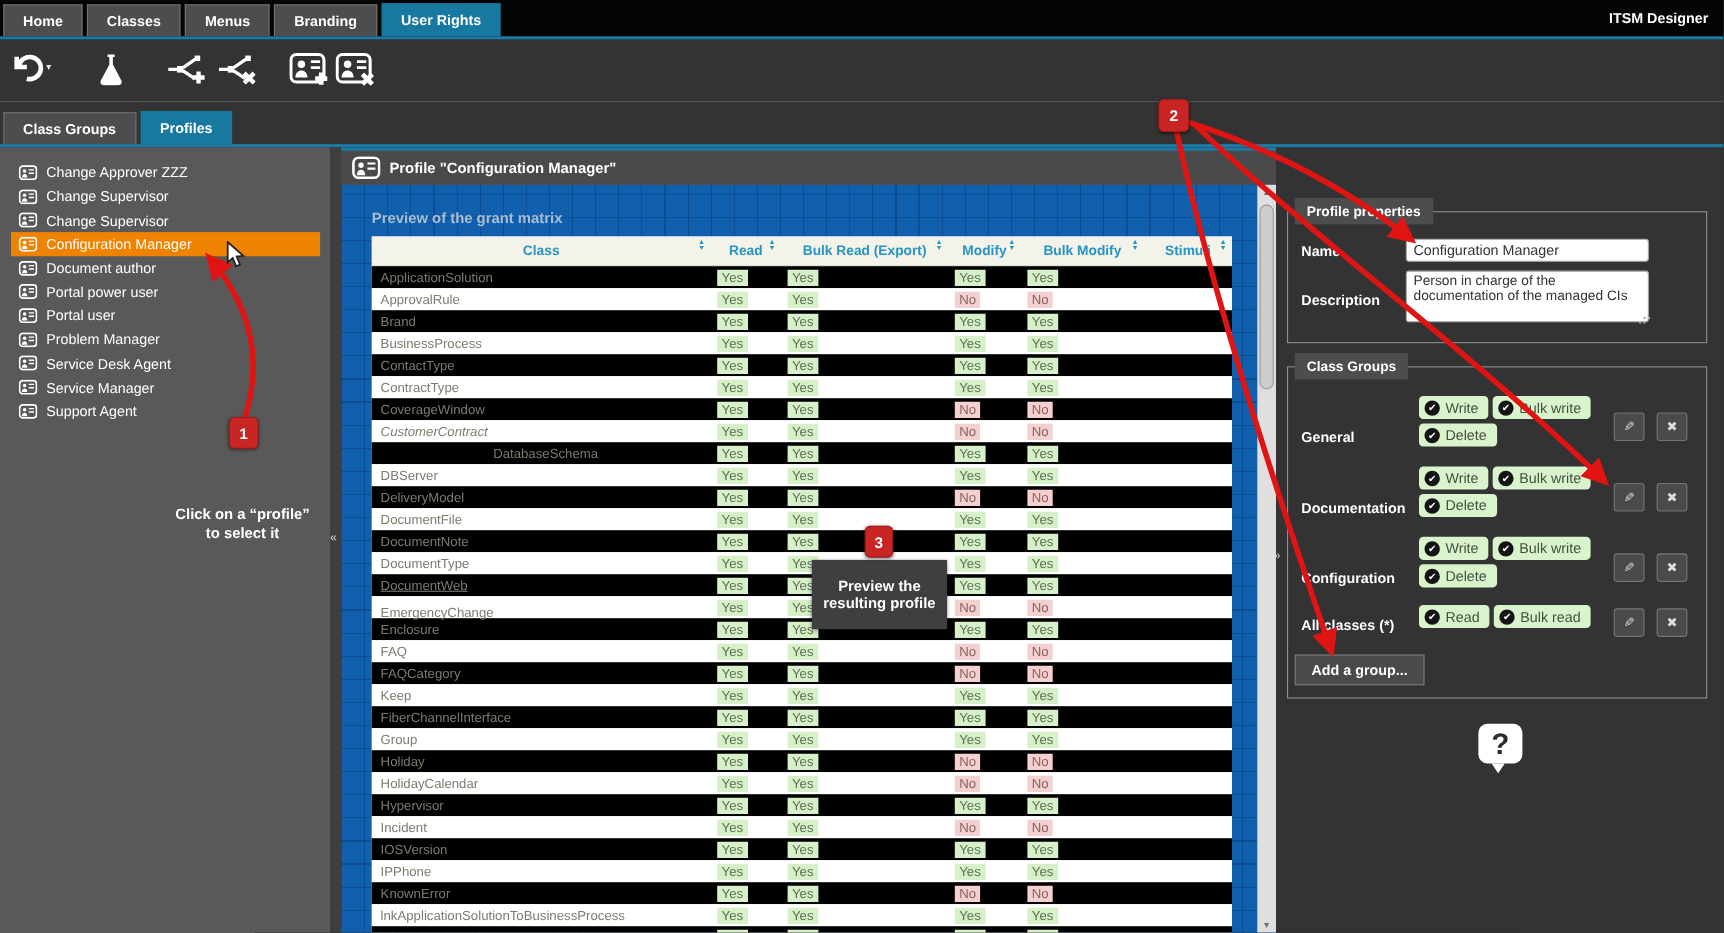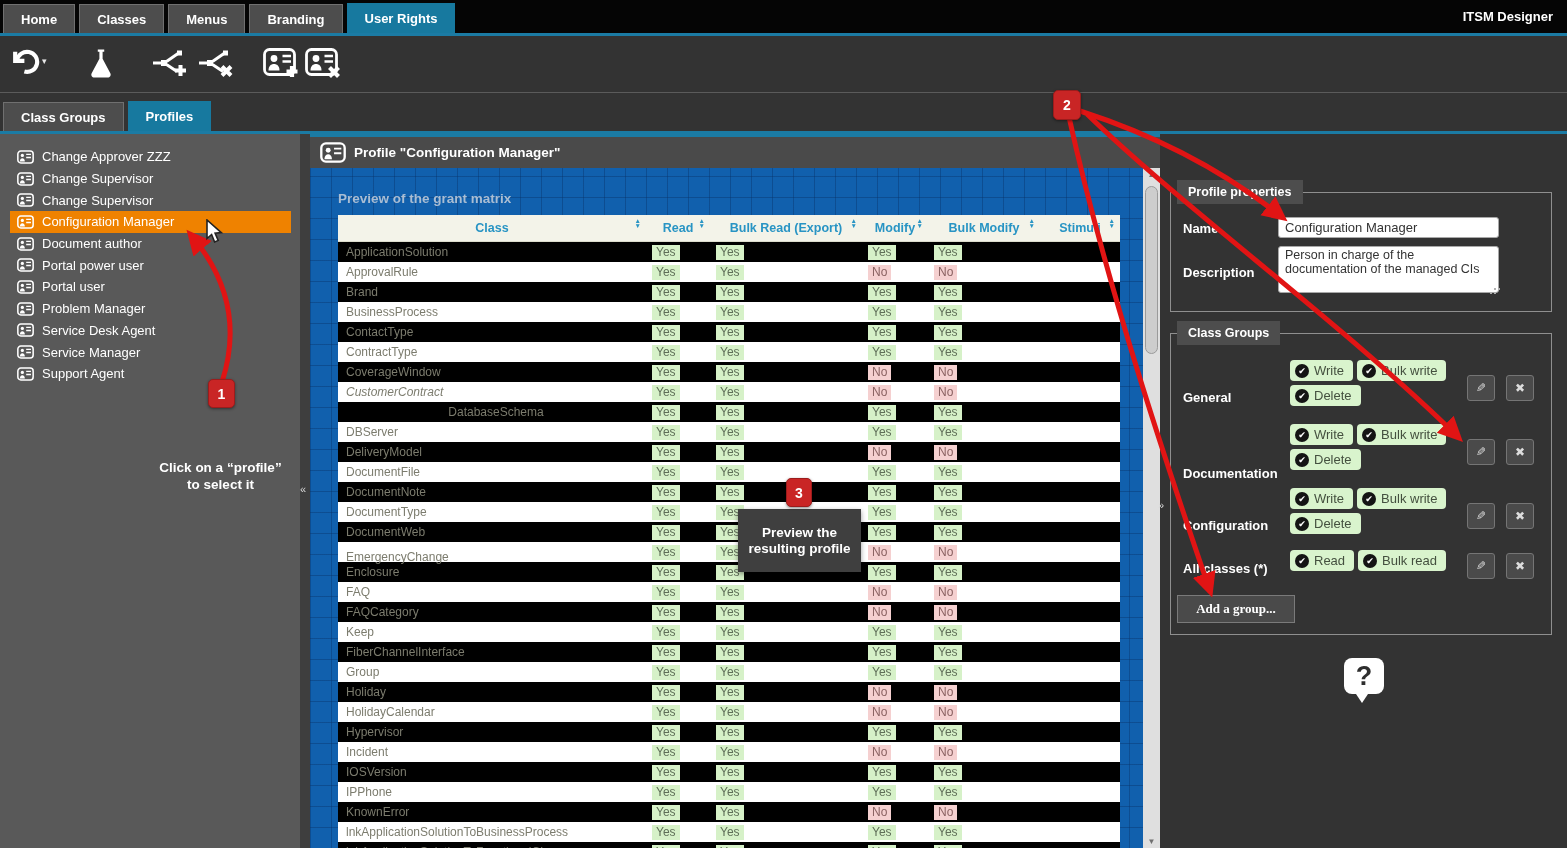--- a/index.html
+++ b/index.html
@@ -82,21 +82,21 @@
   .grp-label{position:absolute;left:11px;color:#fff;font-weight:bold;font-size:13px;}
   .badges{position:absolute;left:118px;width:162px;display:flex;flex-wrap:wrap;gap:4px;}
   .badge{display:inline-flex;align-items:center;gap:5px;background:#d9f4cd;border-radius:4px;
     height:21px;padding:0 9px 0 5px;font-size:13px;color:#44503f;}
   .badge .chk{width:14px;height:14px;border-radius:50%;background:#141414;color:#fff;font-size:9px;
     display:flex;align-items:center;justify-content:center;flex:none;}
   .grp-btns{position:absolute;left:295px;display:flex;gap:11px;}
   .sq-btn{width:28px;height:26px;background:#4a4a4a;border:1px solid #757575;border-radius:3px;
     color:#ddd;font-size:12px;display:flex;align-items:center;justify-content:center;cursor:pointer;}
   #add-group-btn{position:absolute;left:17px;top:461px;width:118px;height:28px;background:#4a4a4a;
-    border:1px solid #7a7a7a;color:#fff;font-weight:bold;font-size:13px;font-family:Liberation Serif, serif;cursor:pointer;}
+    border:1px solid #7a7a7a;color:#fff;font-weight:bold;font-size:13px;font-family:Liberation Sans, sans-serif;cursor:pointer;}
   #help-icon{position:absolute;left:184px;top:524px;width:40px;height:36px;background:#fff;border-radius:8px;
     display:flex;align-items:center;justify-content:center;color:#2e2e2e;font-weight:bold;font-size:27px;}
   #help-icon::after{content:'';position:absolute;left:12px;top:36px;border-left:6px solid transparent;
     border-right:6px solid transparent;border-top:9px solid #fff;}
   #caution{position:absolute;left:6px;top:586px;width:396px;text-align:center;color:#f0f0f0;
     font-size:12.7px;line-height:15.6px;}
   
   .num-badge{position:absolute;background:#c92525;border:1px solid #9c1c1c;border-radius:5px;color:#fff;
     font-weight:bold;font-size:14px;display:flex;align-items:center;justify-content:center;
     box-shadow:0 1px 3px rgba(0,0,0,.45);z-index:55;}
@@ -453,21 +453,21 @@
           </div>
           <div class="tr even">
             <div class="td cls" style="width: 308px;">DocumentType</div>
             <div class="td" style="width: 64px;"><span class="val yes">Yes</span></div>
             <div class="td" style="width: 152px;"><span class="val yes">Yes</span></div>
             <div class="td" style="width: 66px;"><span class="val yes">Yes</span></div>
             <div class="td" style="width: 112px;"><span class="val yes">Yes</span></div>
             <div class="td" style="width: 80px;"></div>
           </div>
           <div class="tr odd">
-            <div class="td cls" style="width: 308px;">DocumentWeb</div>
+            <div class="td cls" style="width: 308px; text-decoration: underline;">DocumentWeb</div>
             <div class="td" style="width: 64px;"><span class="val yes">Yes</span></div>
             <div class="td" style="width: 152px;"><span class="val yes">Yes</span></div>
             <div class="td" style="width: 66px;"><span class="val yes">Yes</span></div>
             <div class="td" style="width: 112px;"><span class="val yes">Yes</span></div>
             <div class="td" style="width: 80px;"></div>
           </div>
           <div class="tr even">
             <div class="td cls" style="width: 308px; margin-top: 10px;">EmergencyChange</div>
             <div class="td" style="width: 64px;"><span class="val yes">Yes</span></div>
             <div class="td" style="width: 152px;"><span class="val yes">Yes</span></div>
@@ -635,21 +635,21 @@
               <span class="chk">✔</span>
               <span>Delete</span>
             </span>
           </div>
           <div class="grp-btns" style="top: 15px;">
             <button class="sq-btn" style="transform: scaleX(-1);">✎</button>
             <button class="sq-btn">✖</button>
           </div>
         </div>
         <div class="grp-row" style="top: 290px; height: 56px;">
-          <span class="grp-label" style="top: 42px;">Documentation</span>
+          <span class="grp-label" style="top: 30px;">Documentation</span>
           <div class="badges" style="top: 0px;">
             <span class="badge">
               <span class="chk">✔</span>
               <span>Write</span>
             </span>
             <span class="badge">
               <span class="chk">✔</span>
               <span>Bulk write</span>
             </span>
             <span class="badge">

